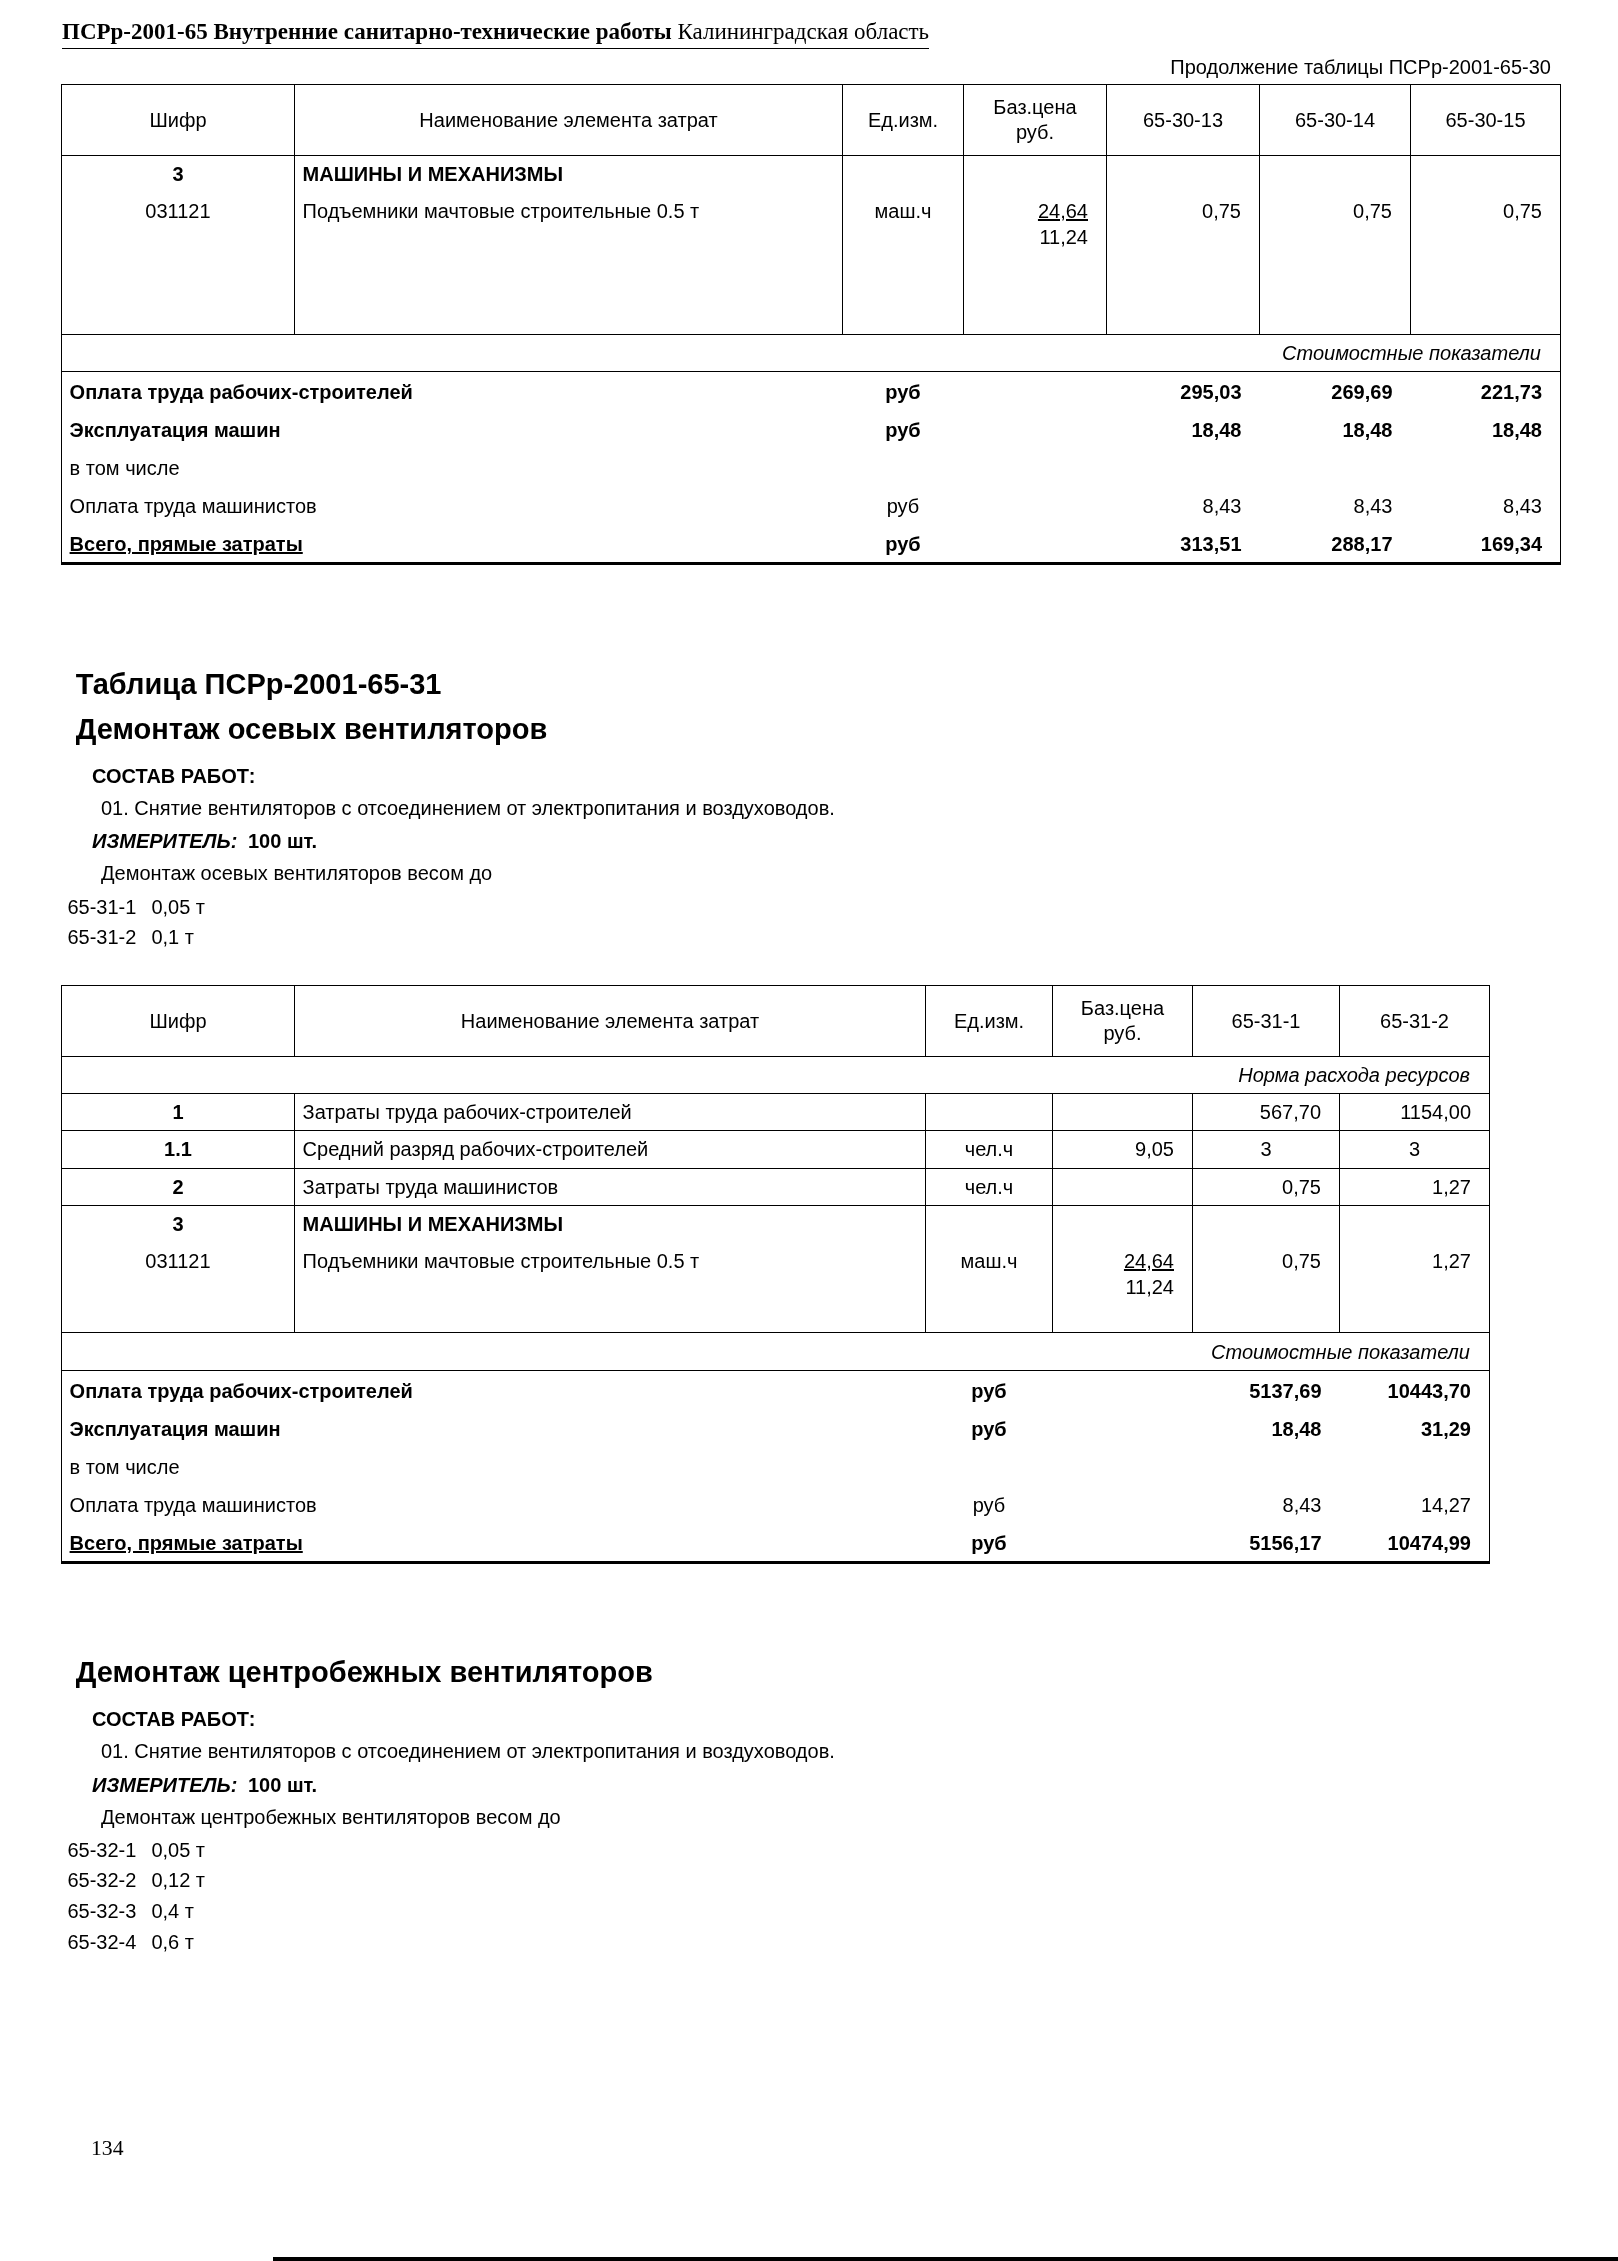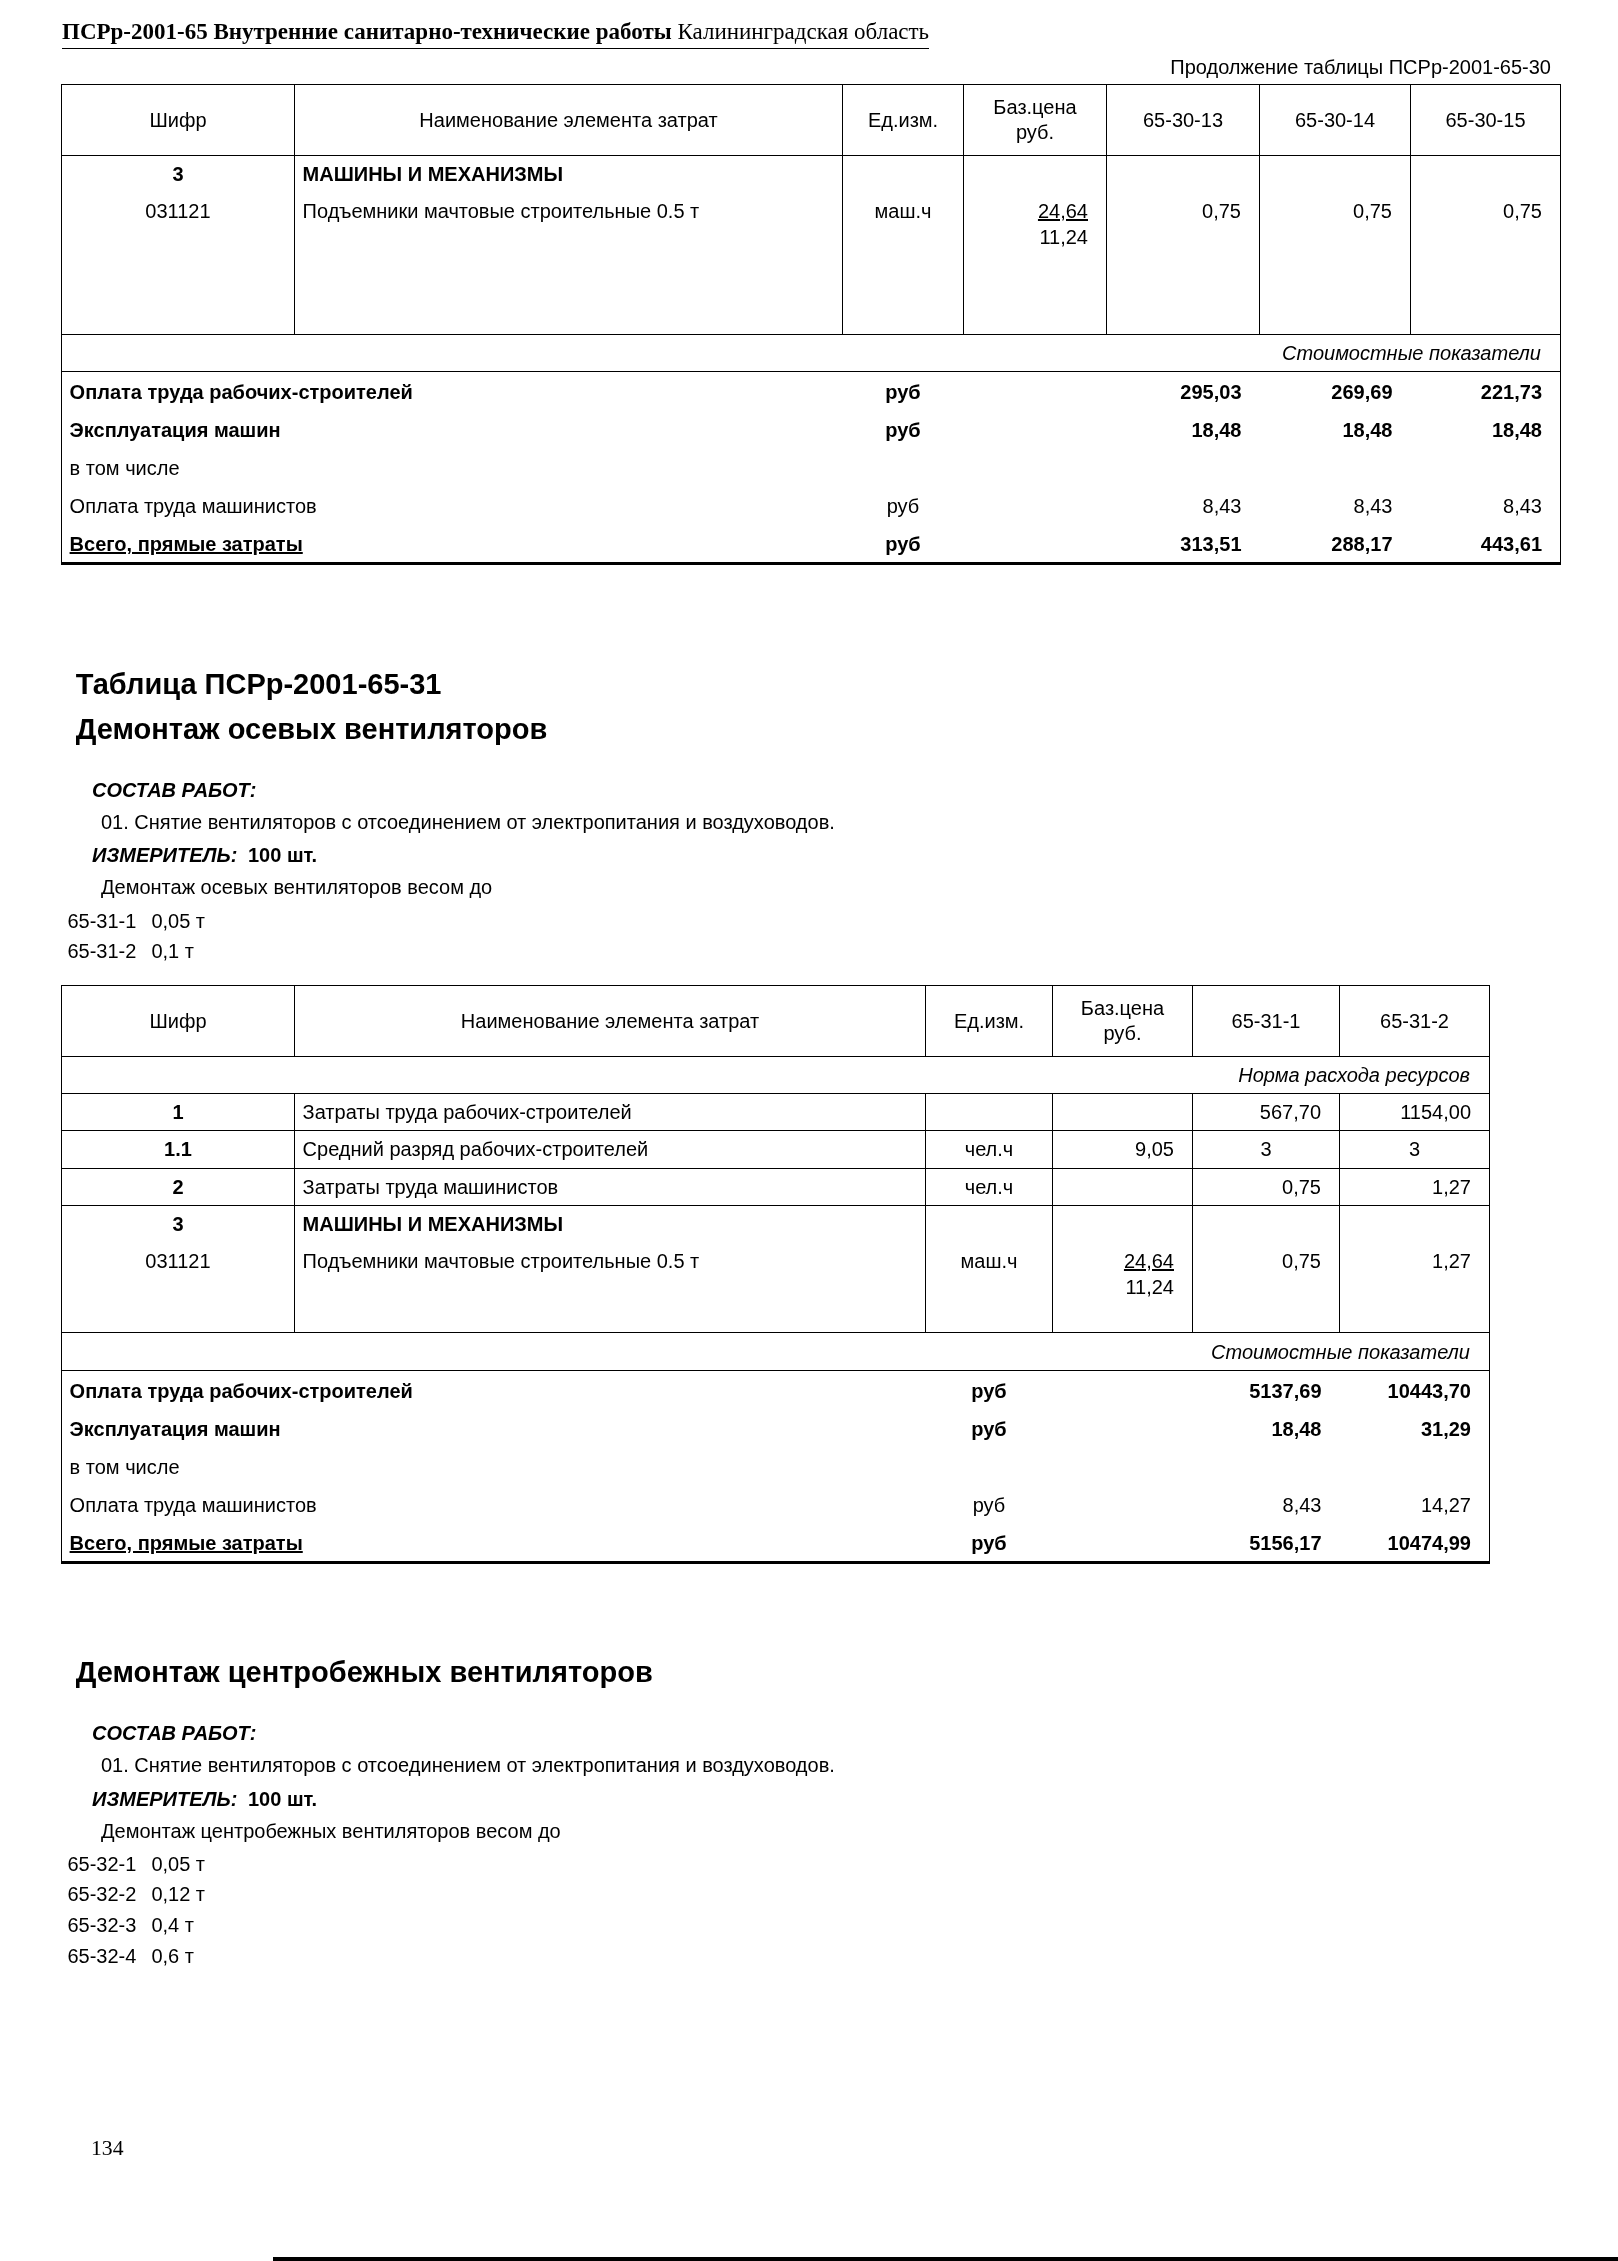--- a/index.html
+++ b/index.html
@@ -65,21 +65,21 @@
   .num { text-align:right; padding-right:18px !important; }
   .b { font-weight:bold; }
   .underl { text-decoration:underline;text-align:right; }
 
   
   .section { position:absolute; left:61px; width:1500px; font-size:20px; }
   #sec31 { top:668px; }
   #sec32 { top:1656px; }
   .section-title { font-size:29px; font-weight:bold; margin-left:14.7px; line-height:1.15; }
   .section-title + .section-title { margin-top:11.5px; }
-  .works-label { margin:33px 0 0 31px; font-weight:bold; font-style:italic; }
+  .works-label { margin:19px 0 0 31px; font-weight:bold; }
   .works-item { margin:9px 0 0 40px; }
   .measure { margin:10.2px 0 0 31px; }
   .lbl-bi { font-weight:bold; font-style:italic; }
   .val-b { font-weight:bold; margin-left:5.1px; }
   .descr { margin:9px 0 0 40px; }
   .variants { margin-top:10.2px; }
   .variant { display:flex; margin:7.6px 0 0 6.4px; }
   .vcode { width:84px; flex:0 0 84px; }
   .vweight { }
 
@@ -190,21 +190,21 @@
         <td class="num">8,43</td>
         <td class="num">8,43</td>
         <td class="num">8,43</td>
       </tr>
       <tr class="cost total">
         <td class="lab b" colspan="2">Всего, прямые затраты</td>
         <td class="cunit b">руб</td>
         <td></td>
         <td class="num b">313,51</td>
         <td class="num b">288,17</td>
-        <td class="num b">443,61</td>
+        <td class="num b">169,34</td>
       </tr>
     </tbody>
   </table>
 
   <div class="section" id="sec31">
     <div class="section-title">Таблица ПСРр-2001-65-31</div>
     <div class="section-title">Демонтаж осевых вентиляторов</div>
     <div class="works-label">СОСТАВ РАБОТ:</div>
     <div class="works-item">01. Снятие вентиляторов с отсоединением от электропитания и воздуховодов.</div>
     <div class="measure">

